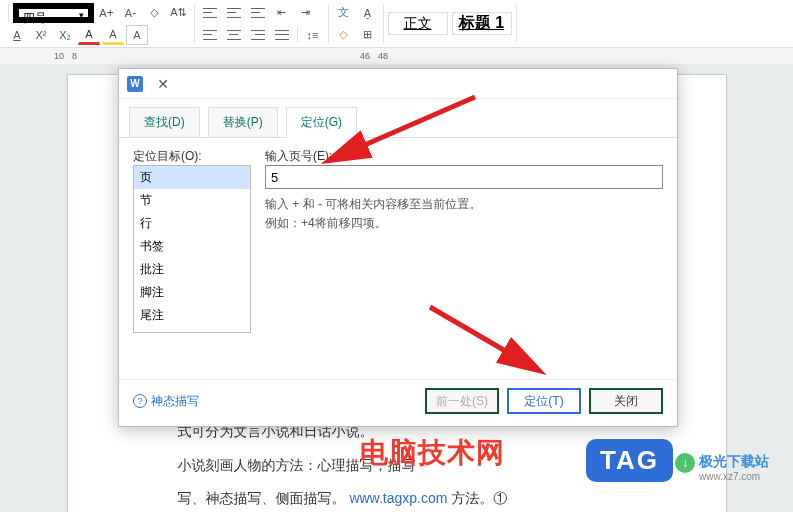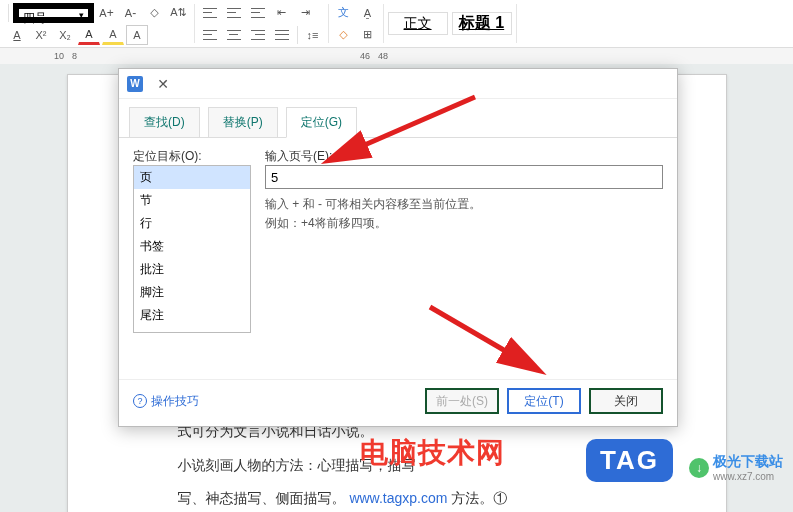--- a/index.html
+++ b/index.html
@@ -55,21 +55,21 @@
 .btn.disabled { color: #aaa; }
 
 
 .arrow1 { position: absolute; top: 92px; left: 320px; z-index: 50; }
 .arrow2 { position: absolute; top: 302px; left: 420px; z-index: 50; }
 
 
 .wm1 { position: absolute; bottom: 40px; left: 360px; color: #f03a2e; font-size: 28px; font-weight: bold; z-index: 60; letter-spacing: 1px; }
 .wm-blue { position: absolute; bottom: 64px; left: 240px; color: #3a8ee6; font-size: 14px; z-index: 59; }
 .tag-badge { position: absolute; bottom: 30px; right: 120px; background: #2e6cd6; color: #fff; font-size: 26px; font-weight: bold; padding: 6px 14px; border-radius: 10px; z-index: 61; letter-spacing: 2px; }
-.dl-badge { position: absolute; bottom: 30px; right: 10px; z-index: 61; display: flex; align-items: center; font-size: 14px; color: #3a8ee6; }
+.dl-badge { position: absolute; bottom: 30px; right: 24px; z-index: 61; display: flex; align-items: flex-start; font-size: 14px; color: #3a8ee6; }
 .dl-ico { width: 20px; height: 20px; background: #4fc36b; border-radius: 50%; margin-right: 4px; position: relative; }
 .dl-ico::after { content: "↓"; color: #fff; font-size: 12px; position: absolute; inset: 0; display: flex; align-items: center; justify-content: center; }
 
 
 .ico-line { width: 14px; height: 10px; display: flex; flex-direction: column; justify-content: space-between; }
 .ico-line span { height: 1px; background: #666; }
 .ico-line.l span:nth-child(2){width:70%;} .ico-line.c span:nth-child(2){width:70%;margin:0 auto;} .ico-line.r span:nth-child(2){width:70%;margin-left:auto;}
 .sub { font-size: 12px; }
 </style>
 </head>
@@ -246,21 +246,21 @@
         <div class="hint">
           <span>输入 + 和 - 可将相关内容移至当前位置。</span><br>
           <span>例如：+4将前移四项。</span>
         </div>
       </div>
     </div>
   </div>
   <div class="dialog-footer">
     <div class="tips-link">
       <span class="tips-ico">?</span>
-      <span>操作技巧</span>
+      <span>神态描写</span>
     </div>
     <div class="btn disabled">前一处(S)</div>
     <div class="btn primary">定位(T)</div>
     <div class="btn">关闭</div>
   </div>
 </div>
 
 <svg class="arrow1" width="160" height="80">
   <defs>
       <marker id="ah1" markerWidth="10" markerHeight="10" refX="8" refY="3" orient="auto">

